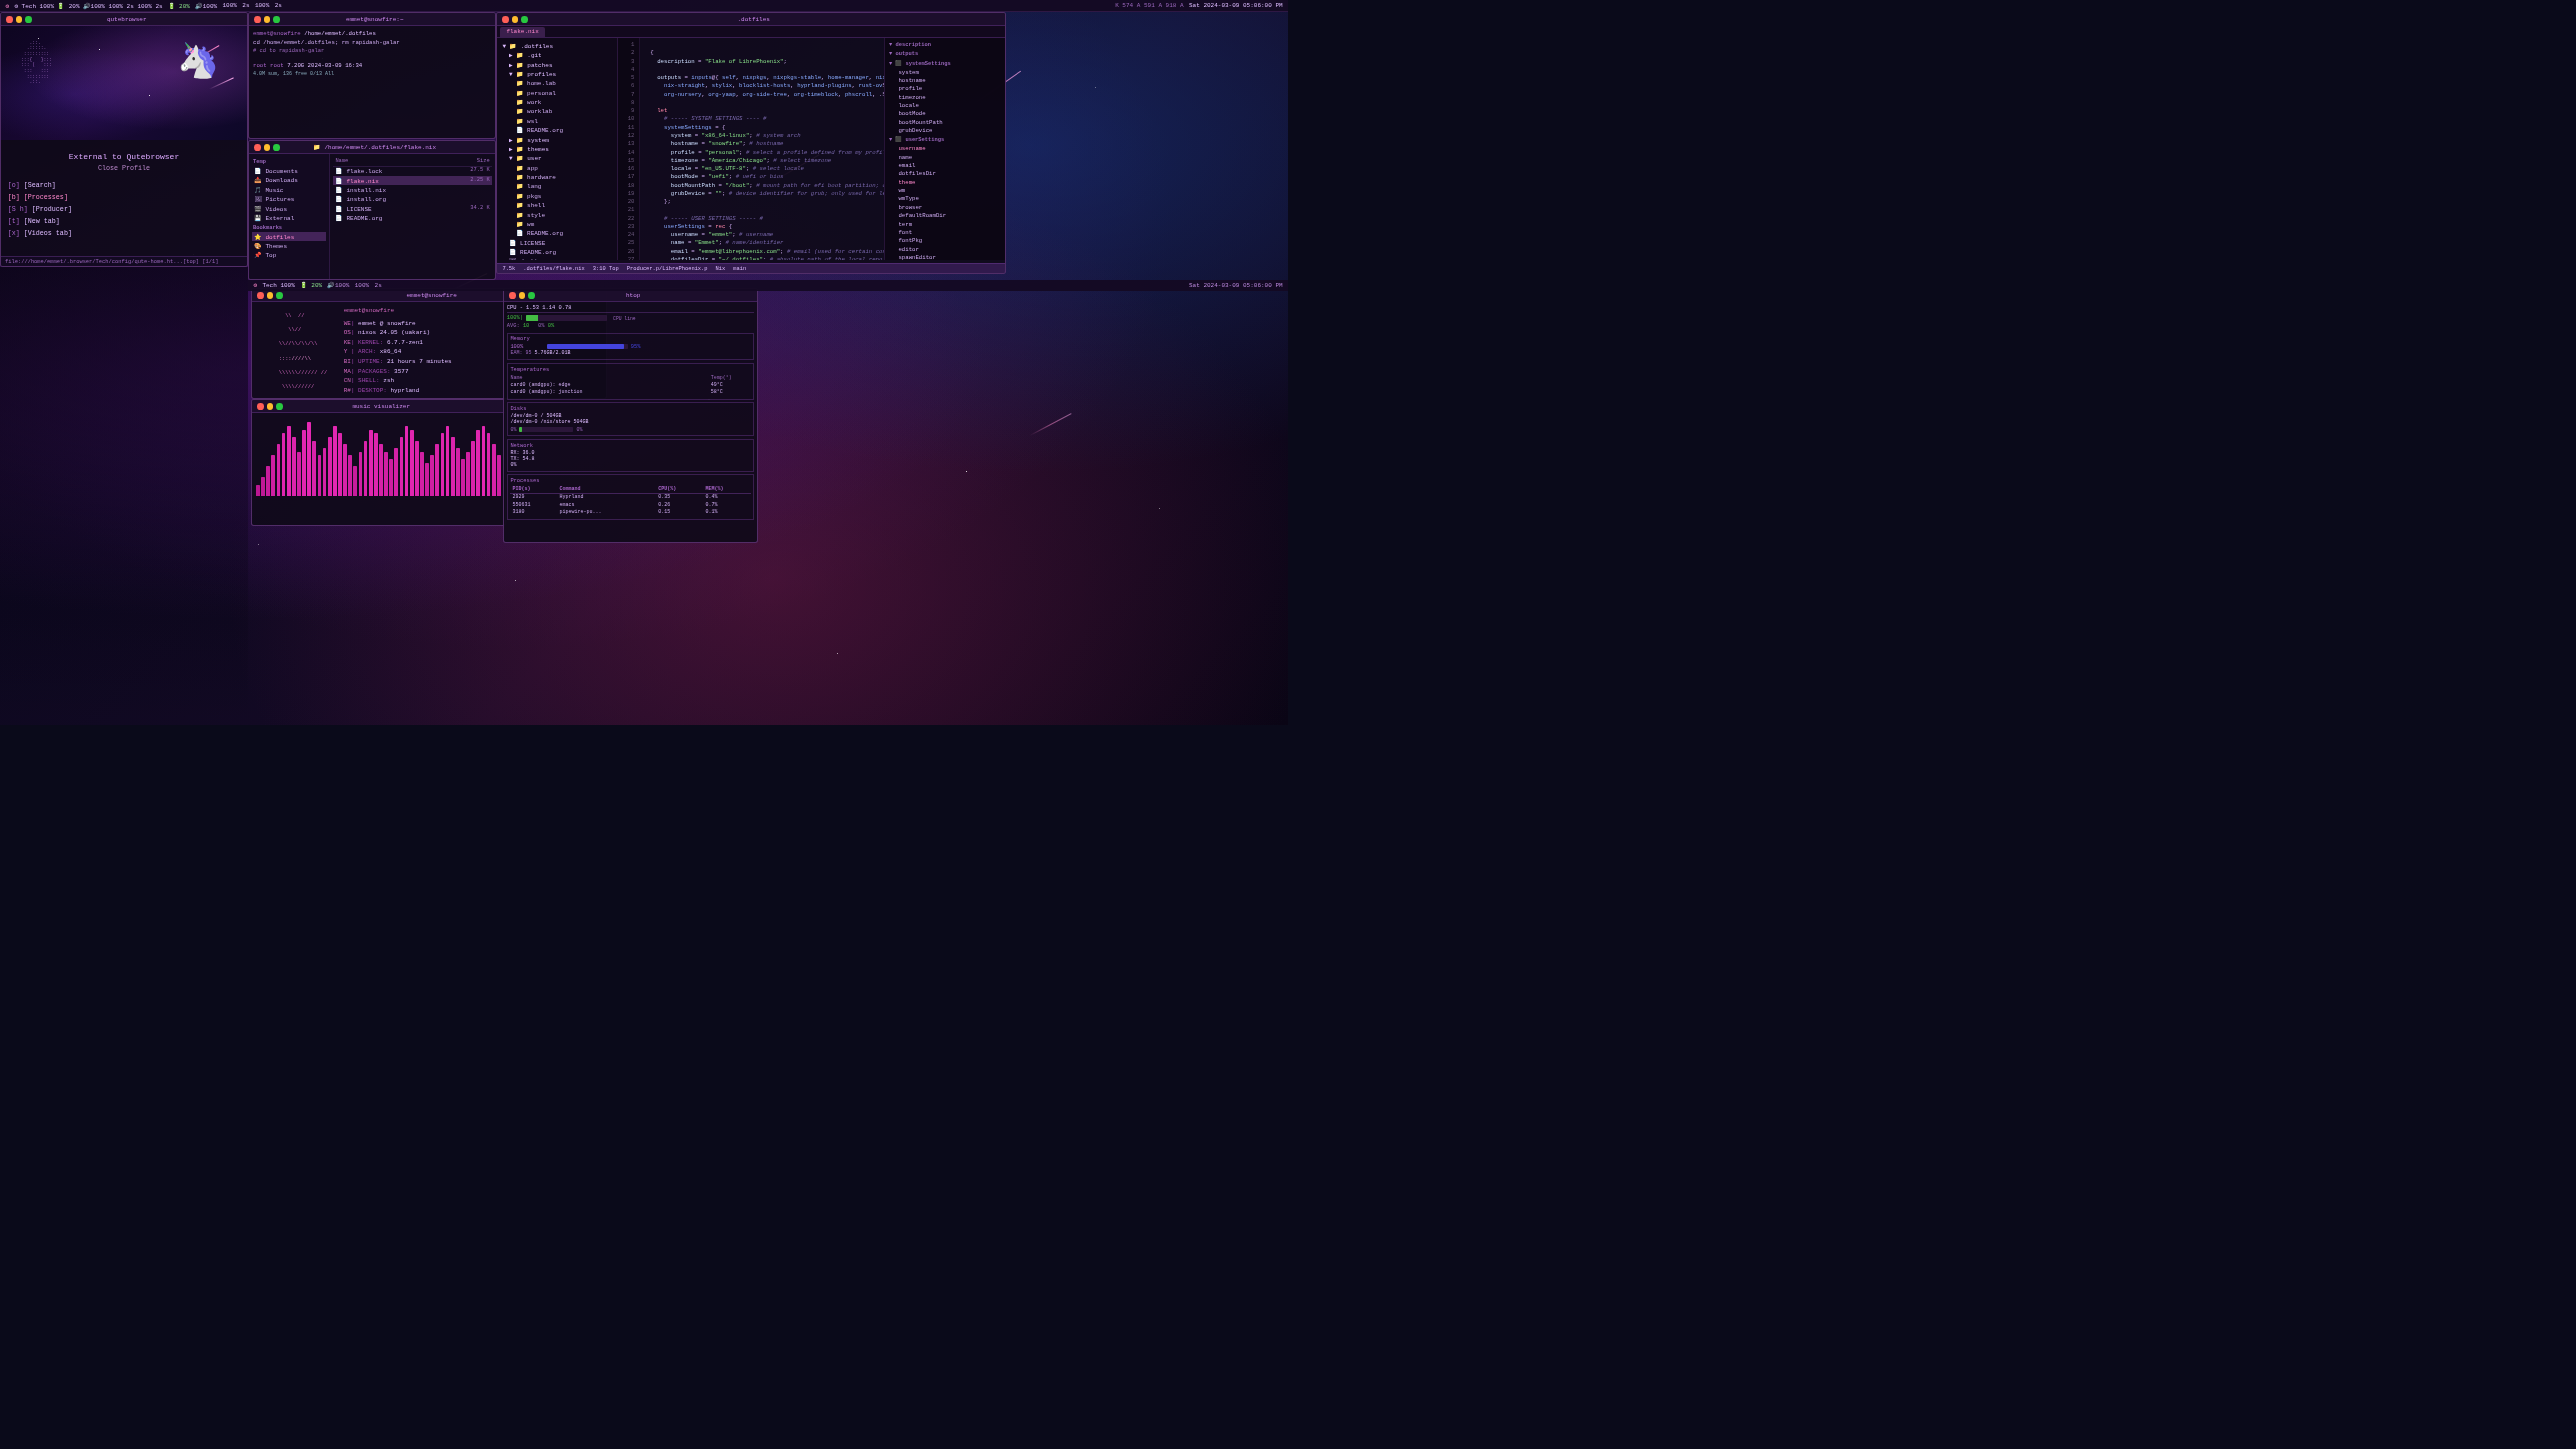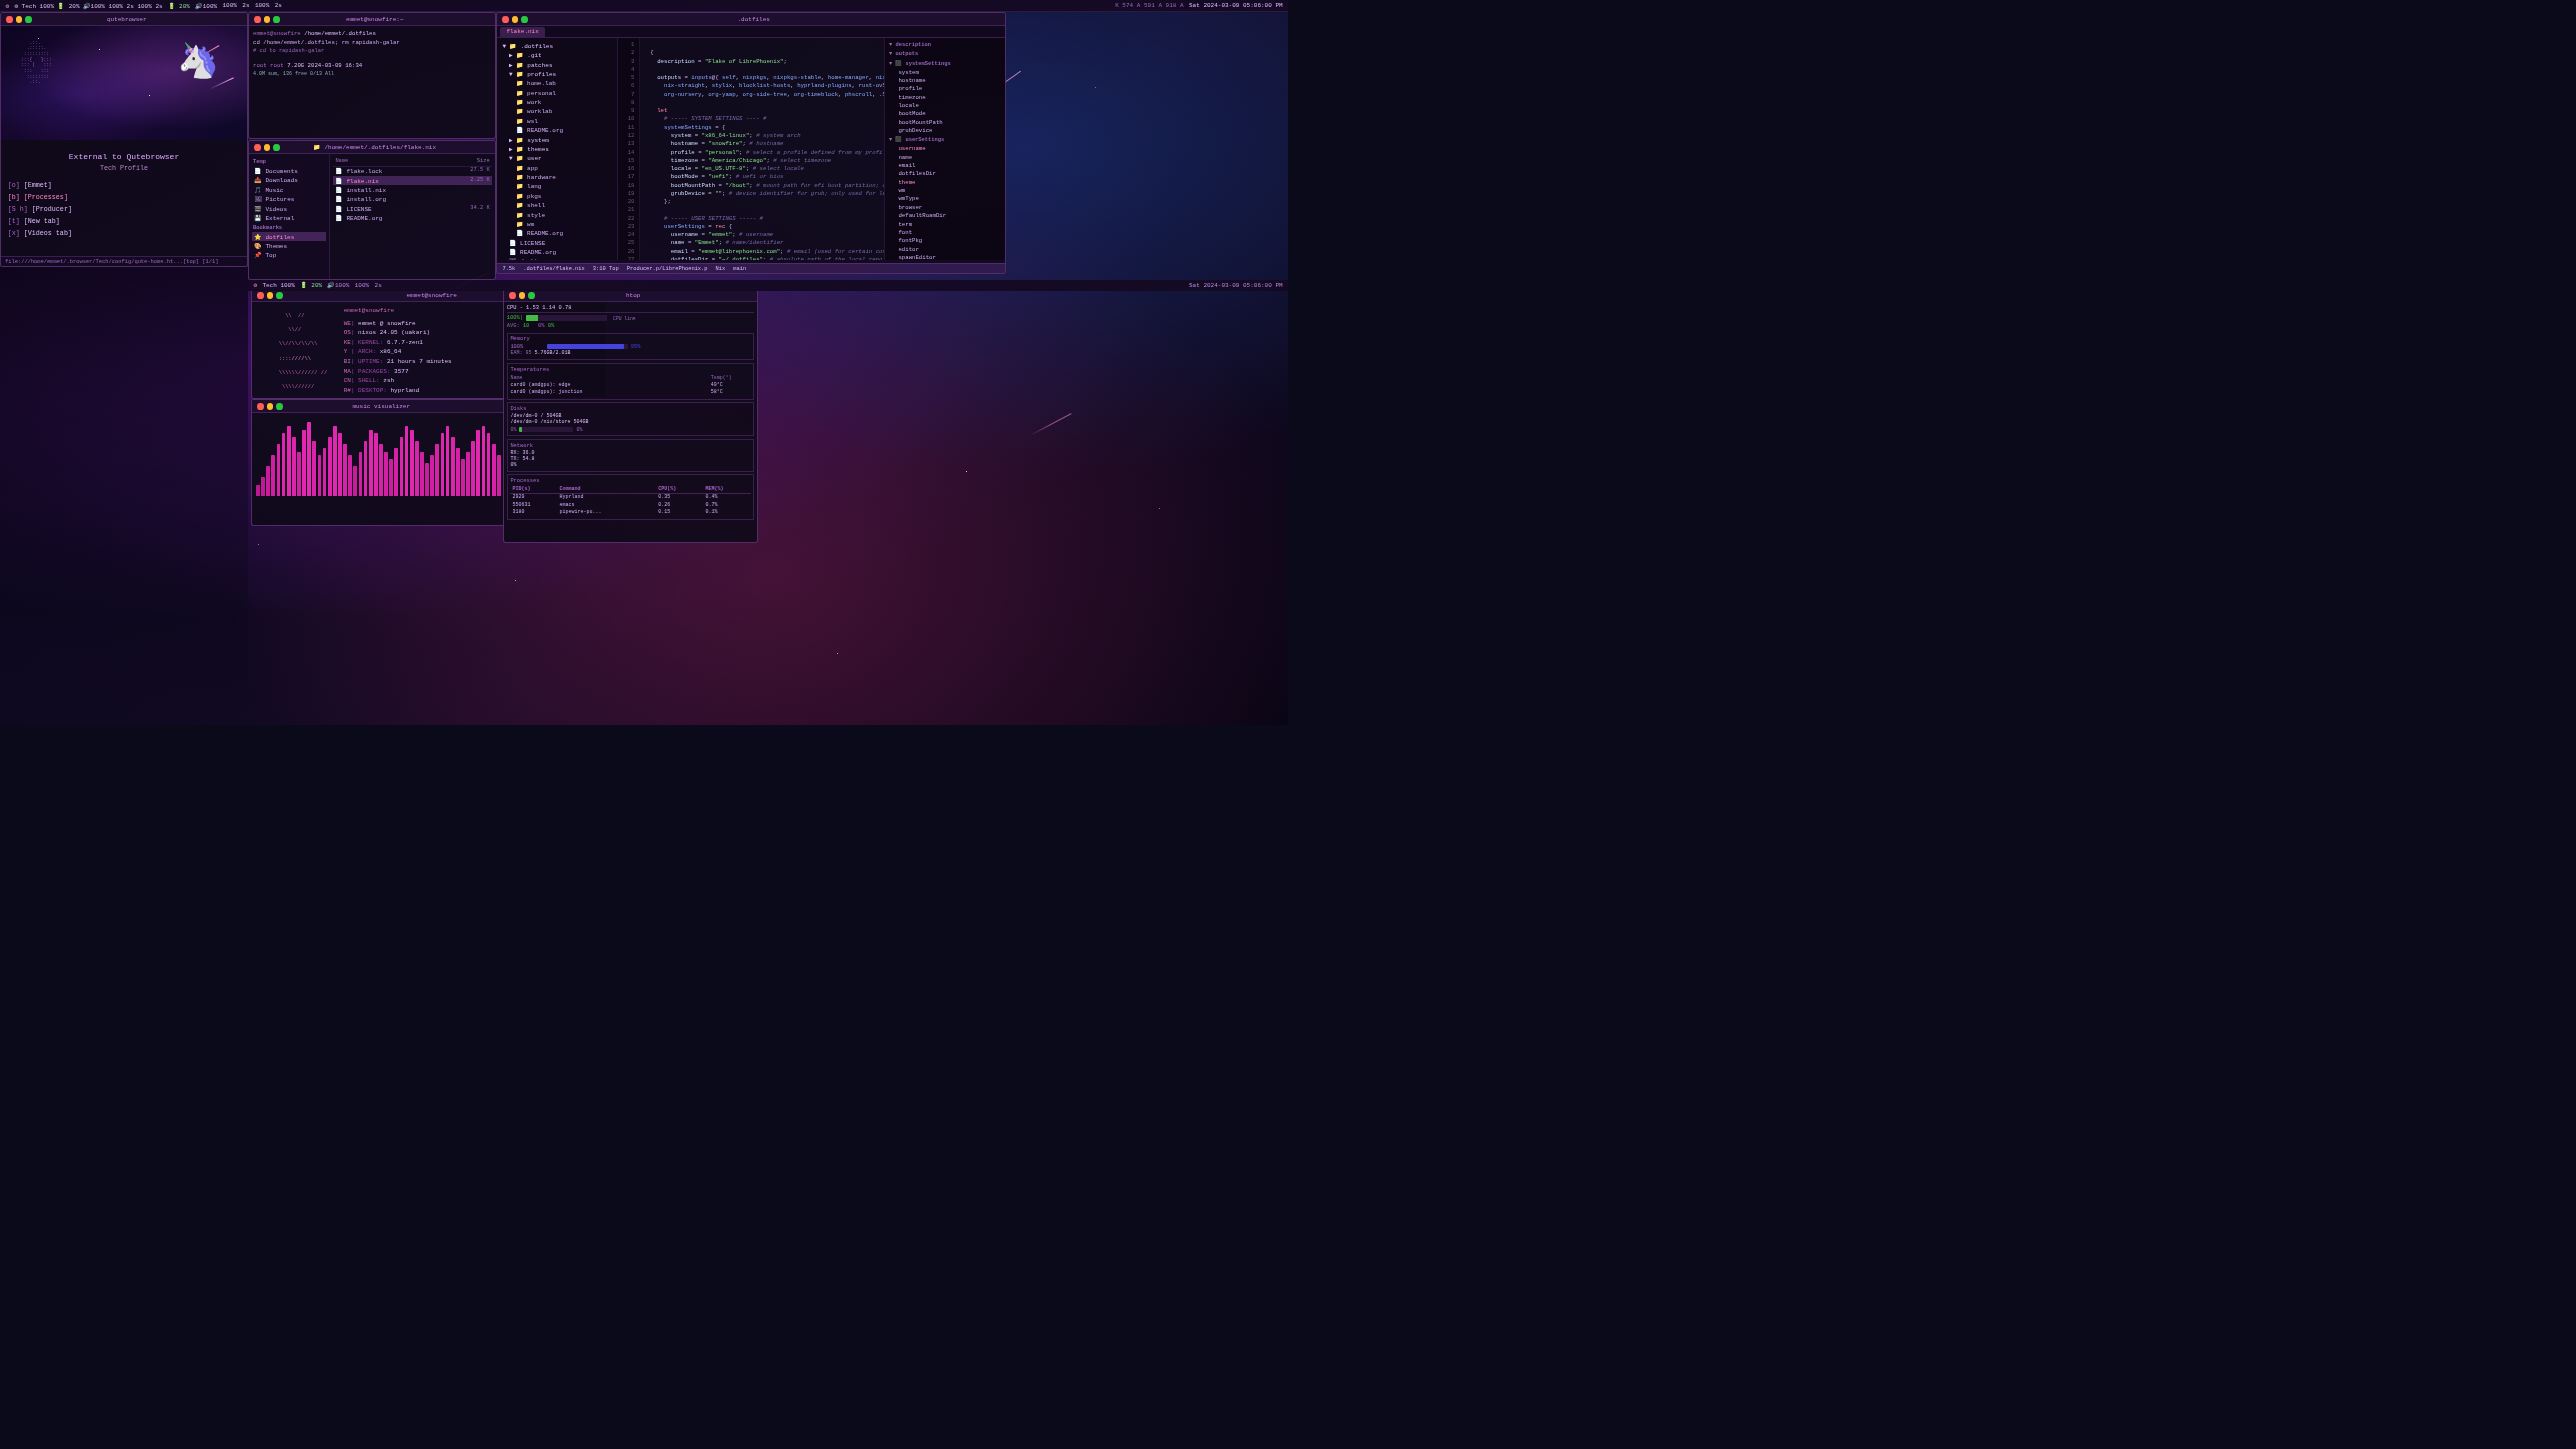--- a/index.html
+++ b/index.html
@@ -536,25 +536,25 @@
  :::::::::
 :::{   }:::
 ::: (   :::
  :::   :::
   ::::::::
    .::.   </div>
   </div>
 
   <div class="qute-content">
     <div class="qute-title">External to Qutebrowser</div>
-    <div class="qute-subtitle">Tech Profile</div>
+    <div class="qute-subtitle">Close Profile</div>
     <ul class="qute-menu">
       <li>
         <span class="key">[o]</span>
-        <span class="label">[Emmet]</span>
+        <span class="label">[Search]</span>
       </li>
       <li class="active">
         <span class="key" style="color:#ff88cc;">[b]</span>
         <span class="label" style="color:#ff88cc;">[Processes]</span>
       </li>
       <li>
         <span class="key">[S h]</span>
         <span class="label">[Producer]</span>
       </li>
       <li>

